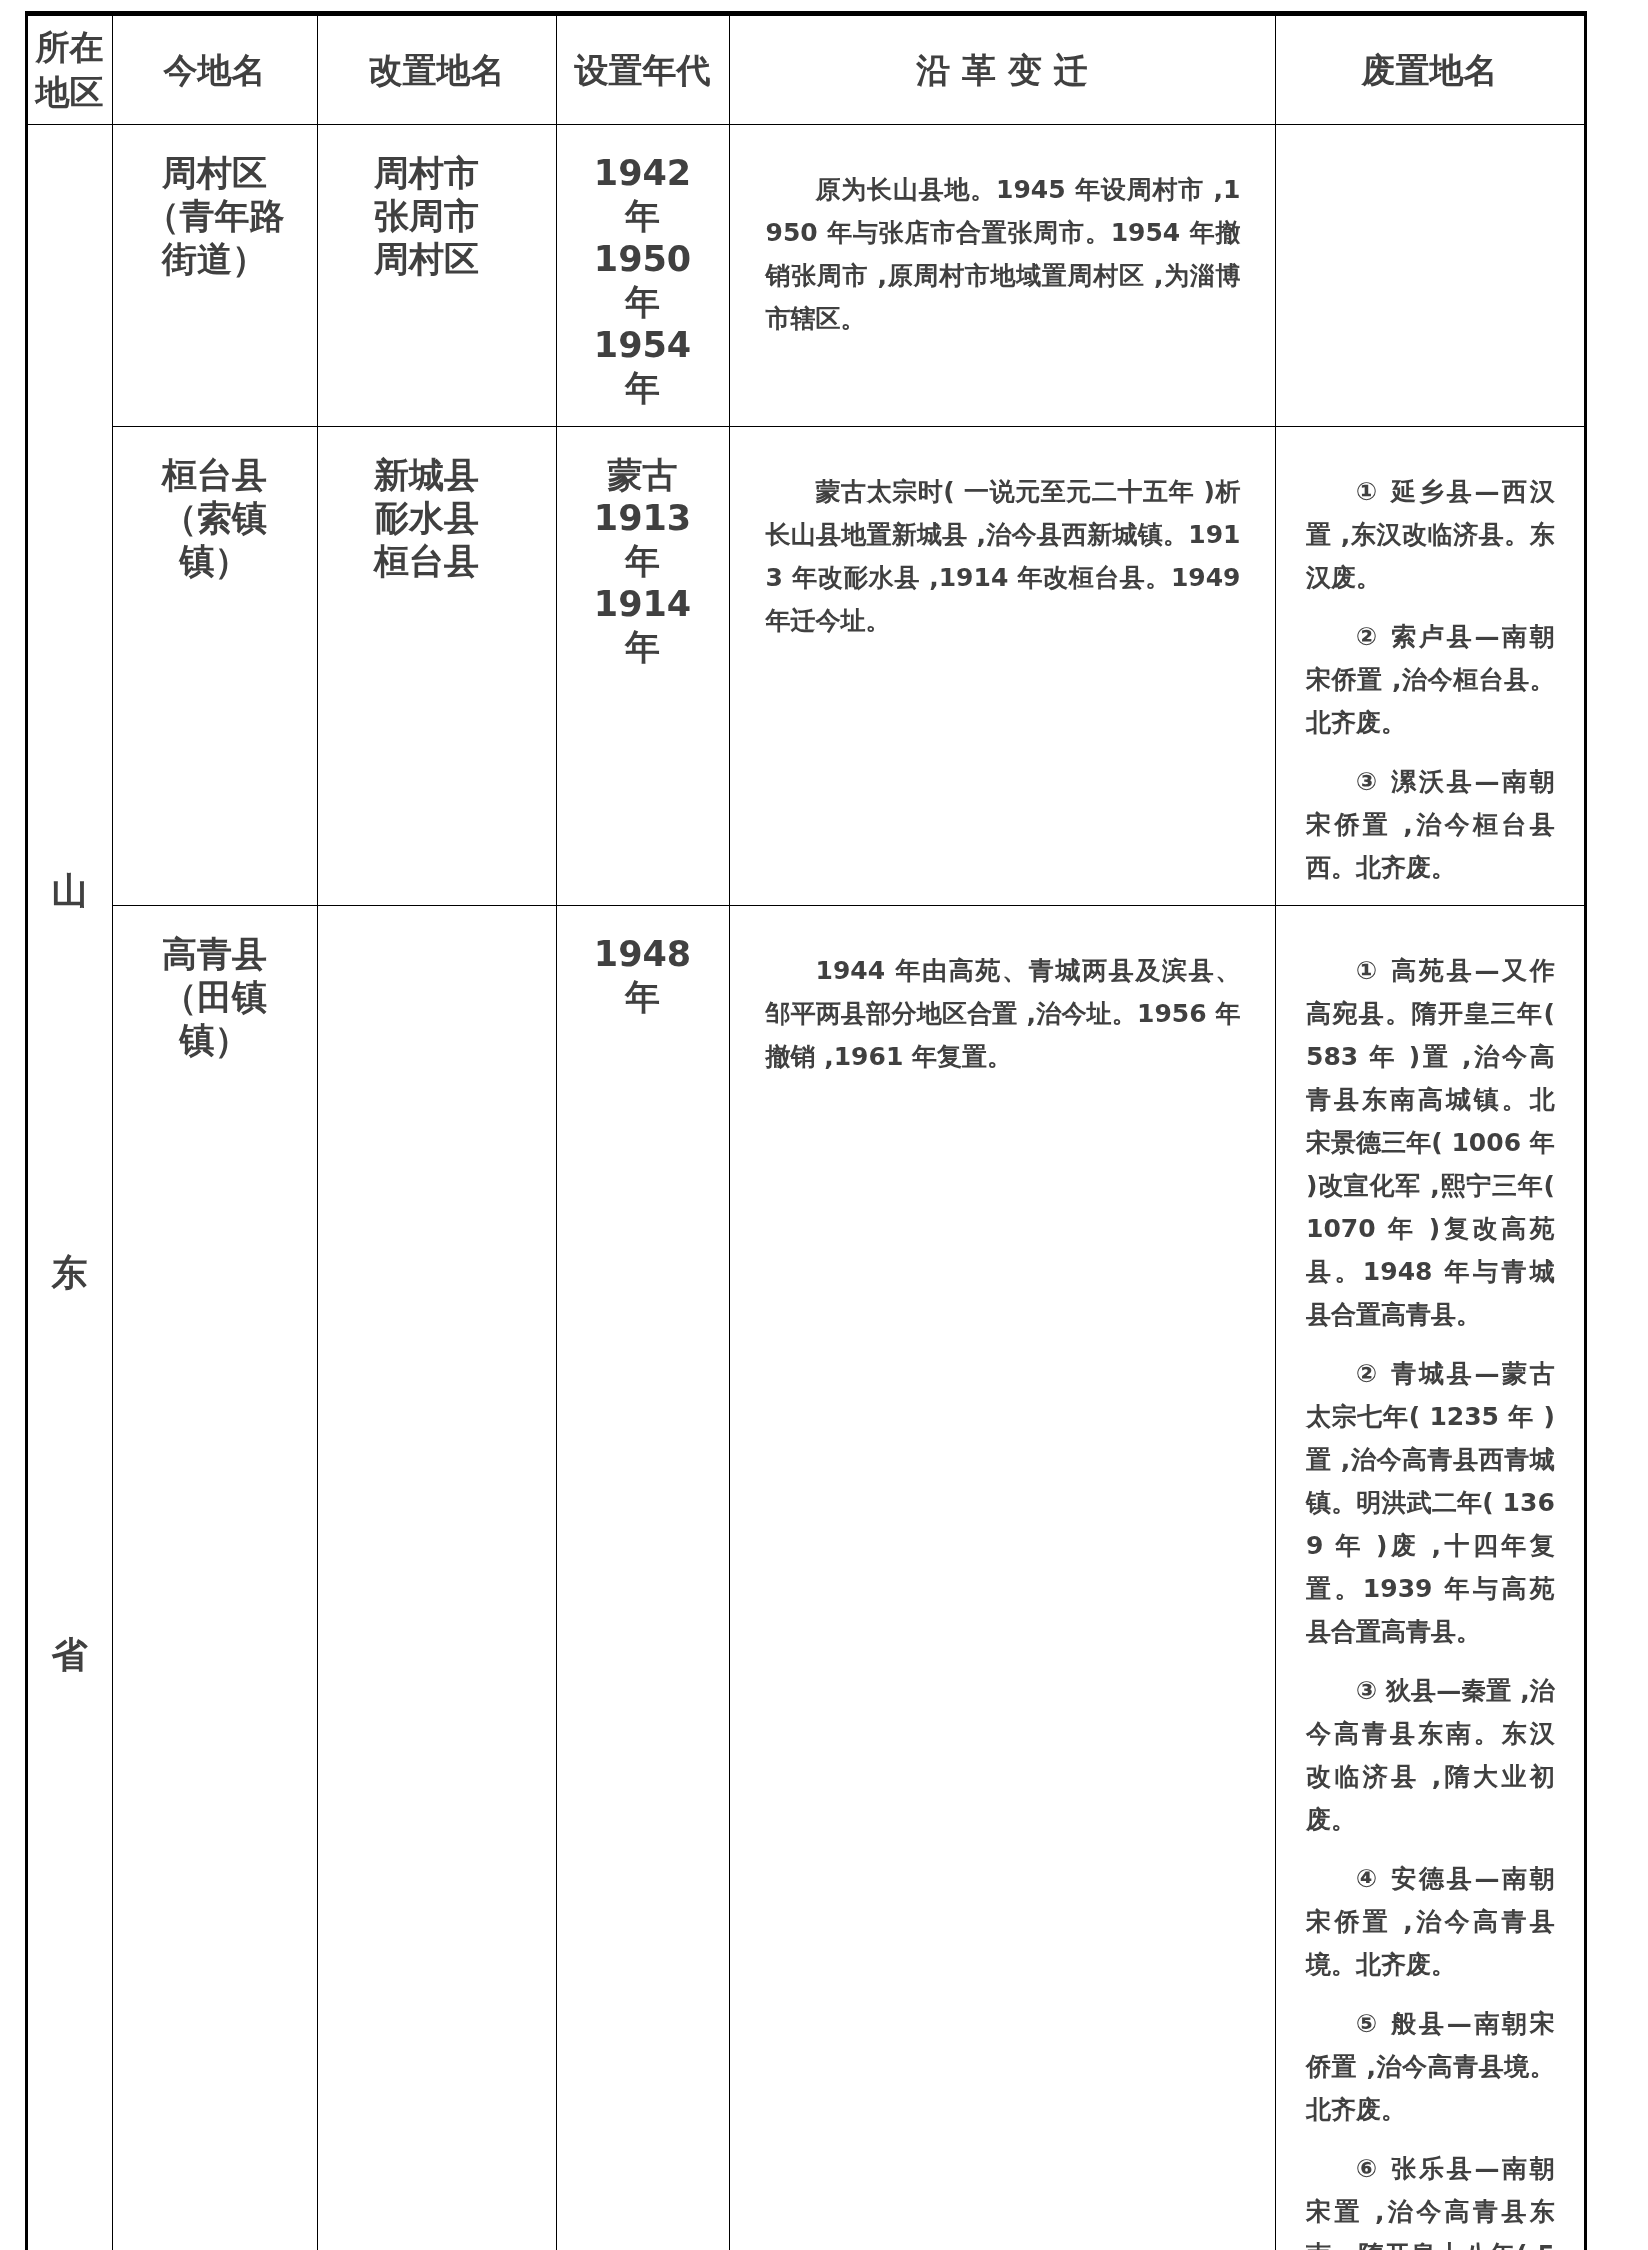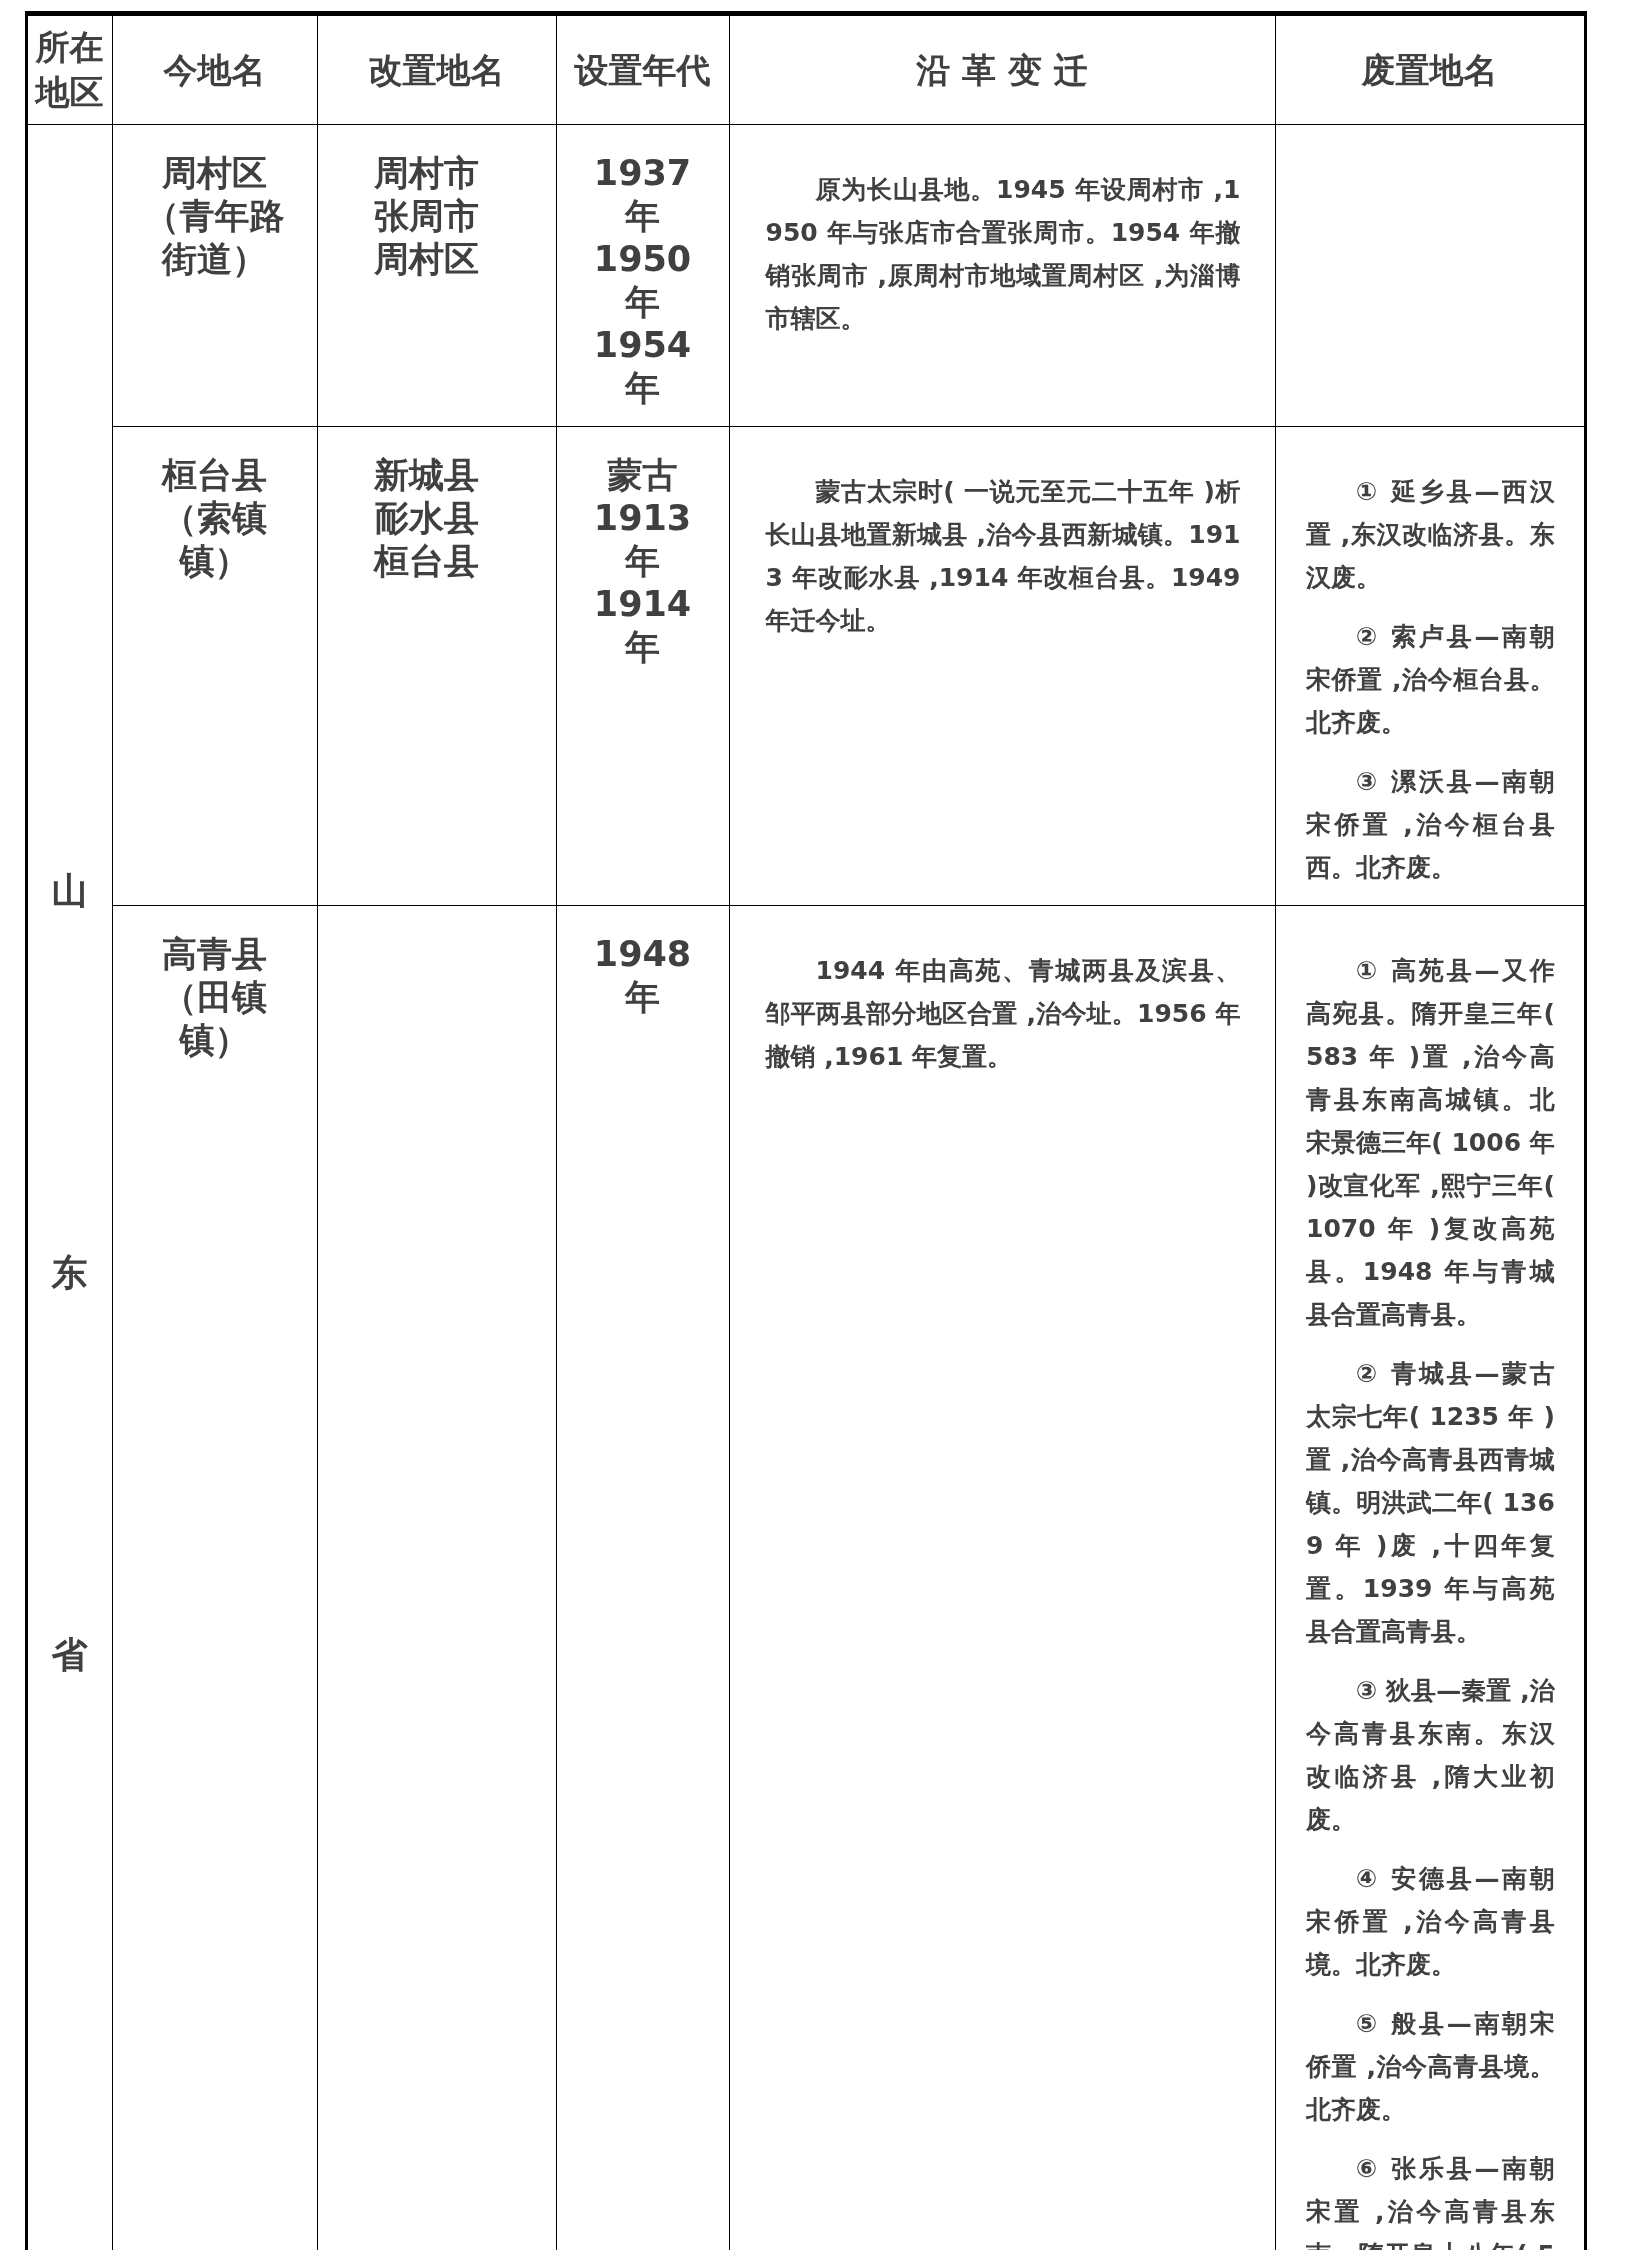--- a/index.html
+++ b/index.html
@@ -106,21 +106,21 @@
           <span class="cl">周村区</span>
           <span class="cl">（青年路</span>
           <span class="cl">街道）</span>
         </td>
         <td class="ren">
           <span class="cl">周村市</span>
           <span class="cl">张周市</span>
           <span class="cl">周村区</span>
         </td>
         <td class="yr">
-          <span class="cl">1937 年</span>
+          <span class="cl">1942 年</span>
           <span class="cl">1950 年</span>
           <span class="cl">1954 年</span>
         </td>
         <td class="hist">
           <p class="para">原为长山县地。1945 年设周村市 ,1950 年与张店市合置张周市。1954 年撤销张周市 ,原周村市地域置周村区 ,为淄博市辖区。</p>
         </td>
         <td class="abol"></td>
       </tr>
       <tr class="r2">
         <td class="name">

